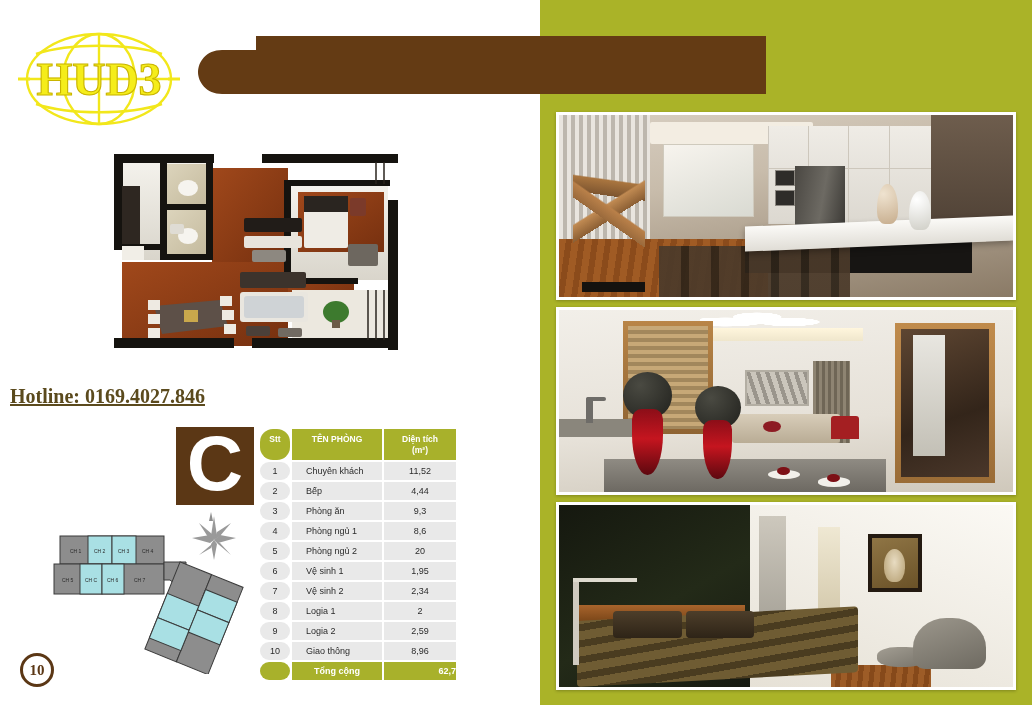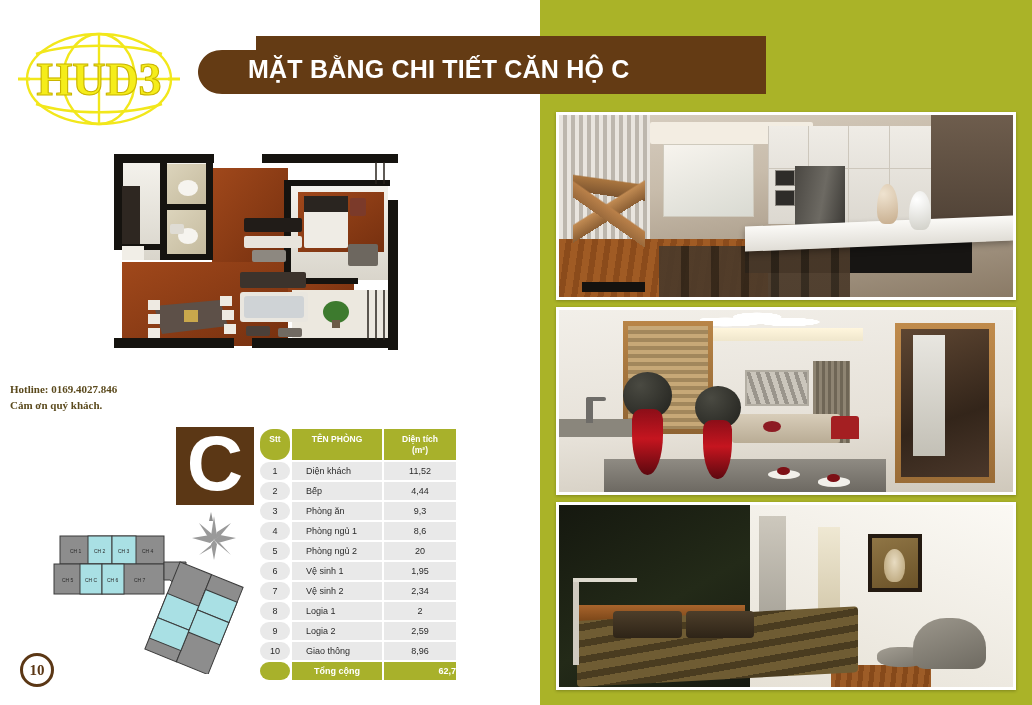--- a/index.html
+++ b/index.html
@@ -288,21 +288,21 @@
   .floorplan {
     position: absolute; left: 92px; top: 140px; width: 326px; height: 232px;
   }
   .fp-svg { width:100%; height:100%; display:block; }
 
   
   .hotline {
     position: absolute; left: 10px; top: 382px; width: 265px;
     color: #5b4a1d;
     font-family: "Liberation Serif", serif;
-    font-weight: bold; font-size: 11px; line-height: 1.45;
+    font-weight: bold; font-size: 20px; line-height: 1.45; text-decoration: underline;
   }
 
   
   .c-block {
     position: absolute; left: 176px; top: 427px; width: 78px; height: 78px;
     background: #5b3715;
     display:flex; align-items:center; justify-content:center;
   }
   .c-letter {
     color:#ffffff; font-size: 78px; font-weight: bold; line-height:.8;
@@ -448,21 +448,20 @@
       <text x="85" y="68" text-anchor="middle" font-family="Liberation Serif, serif" font-size="46" font-weight="bold" fill="#f5ed1a" stroke="#c9b400" stroke-width="1.1">HUD3</text>
     </svg>
   </div>
 
   <div>
     <svg style="position:absolute;left:196px;top:36px;" width="570" height="64">
       <path d="M26 14 L60 14 L60 0 L570 0 L570 58 L26 58
                C10 58, 2 46, 2 36 C2 26, 10 14, 26 14 Z" fill="#643b14"></path>
     </svg>
   </div>
-  <div class="header-title">MẶT BẰNG CHI TIẾT CĂN HỘ C</div>
 
   <div class="floorplan">
     <svg class="fp-svg" viewBox="0 0 326 232">
       <defs>
         <linearGradient id="wood" x1="0" y1="0" x2="1" y2="1">
           <stop offset="0" stop-color="#a0481b"></stop>
             <stop offset="1" stop-color="#76300f"></stop>
         </linearGradient>
         <linearGradient id="wall" x1="0" y1="0" x2="0" y2="1">
           <stop offset="0" stop-color="#f4f2ec"></stop>
@@ -554,21 +553,20 @@
         <line x1="284" y1="150" x2="284" y2="200"></line>
         <line x1="276" y1="150" x2="276" y2="200"></line>
         <line x1="292" y1="22" x2="292" y2="44"></line>
         <line x1="284" y1="22" x2="284" y2="44"></line>
       </g>
     </svg>
   </div>
 
   <div class="hotline">
     <div>Hotline: 0169.4027.846</div>
-    <div>Cảm ơn quý khách.</div>
   </div>
 
   <div class="c-block">
     <span class="c-letter">C</span>
   </div>
 
   <div class="compass">
     <svg viewBox="0 0 56 56" width="56" height="56">
       <g fill="#9a9a9a">
         <polygon points="28,6 31,26 28,30 25,26"></polygon>
@@ -590,21 +588,21 @@
       <div class="cell c-stt">Stt</div>
       <div class="cell c-name">TÊN PHÒNG</div>
       <div class="cell c-area">
         <span>Diện tích</span><br>
         <span>(m²)</span>
       </div>
     </div>
 
     <div class="tbl-row tbl-body">
       <div class="cell c-stt">1</div>
-      <div class="cell c-name">Diện khách</div>
+      <div class="cell c-name">Chuyên khách</div>
       <div class="cell c-area">11,52</div>
     </div>
     <div class="tbl-row tbl-body">
       <div class="cell c-stt">2</div>
       <div class="cell c-name">Bếp</div>
       <div class="cell c-area">4,44</div>
     </div>
     <div class="tbl-row tbl-body">
       <div class="cell c-stt">3</div>
       <div class="cell c-name">Phòng ăn</div>

